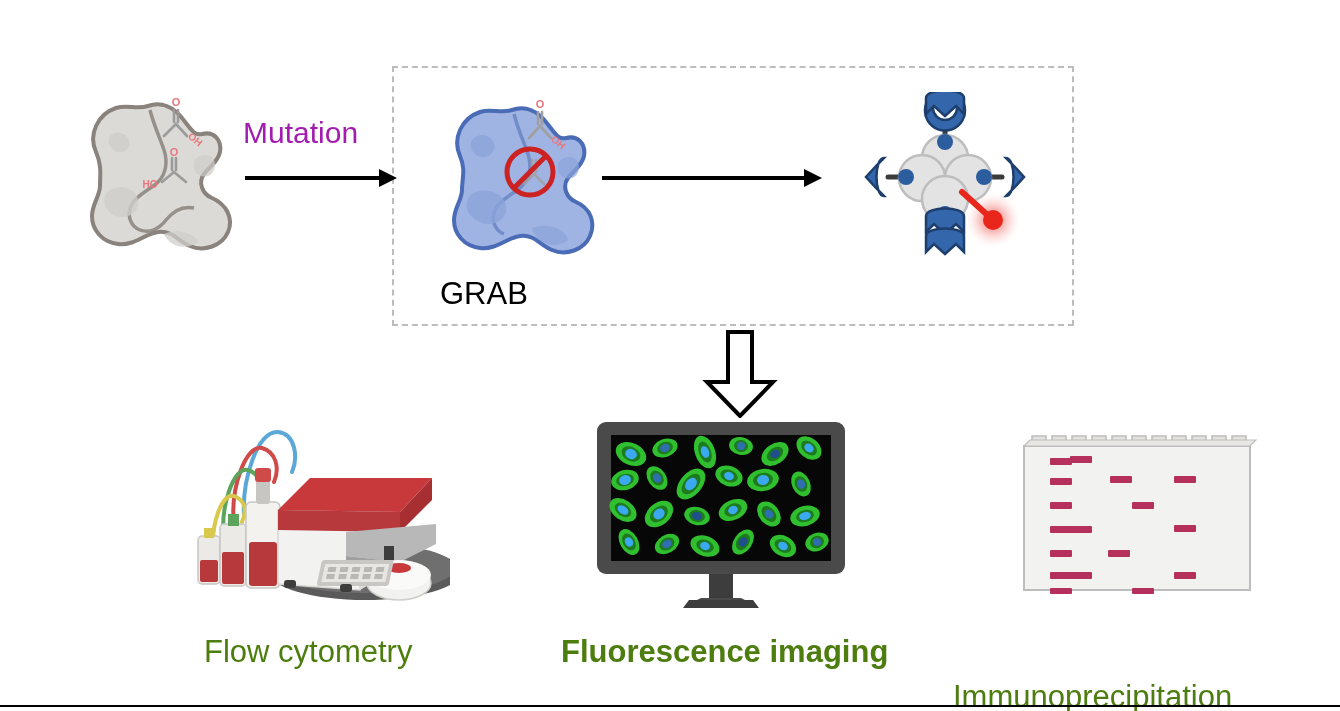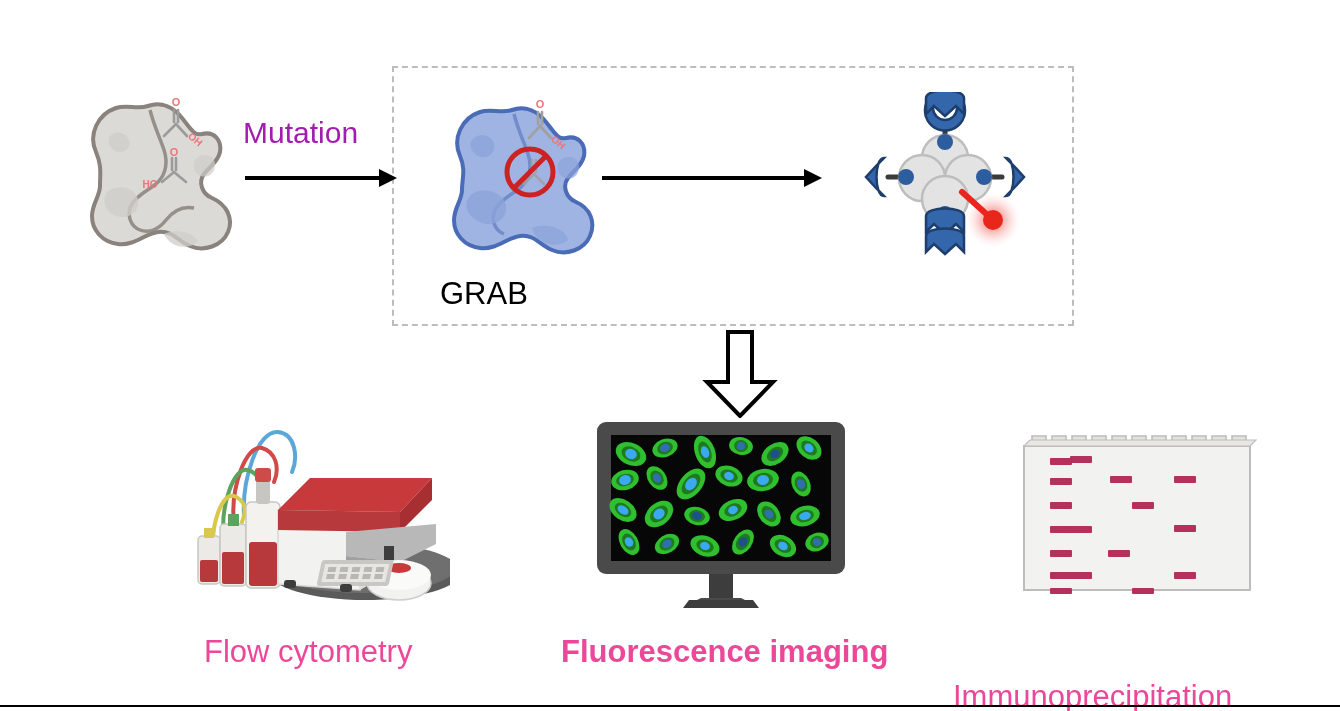--- a/index.html
+++ b/index.html
@@ -29,21 +29,21 @@
   }
   .label-step {
     font-family: "Liberation Sans", sans-serif;
     font-size: 30px;
     color: #a21caf;
     white-space: nowrap;
   }
   .label-bottom {
     font-family: "Liberation Sans", sans-serif;
     font-size: 31px;
-    color: #ec4899;
+    color: #4d7c0f;
     white-space: nowrap;
   }
 
   
   .dashed-box {
     border: 2px dashed #bdbdbd;
     box-sizing: border-box;
     background: transparent;
   }
 

